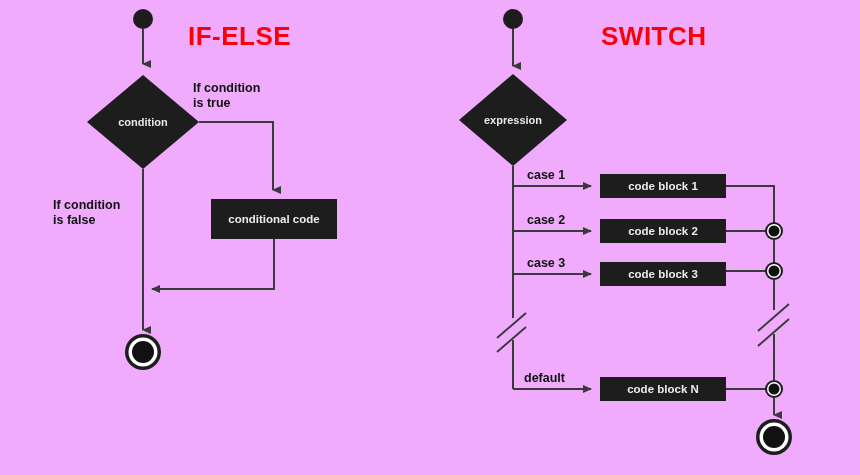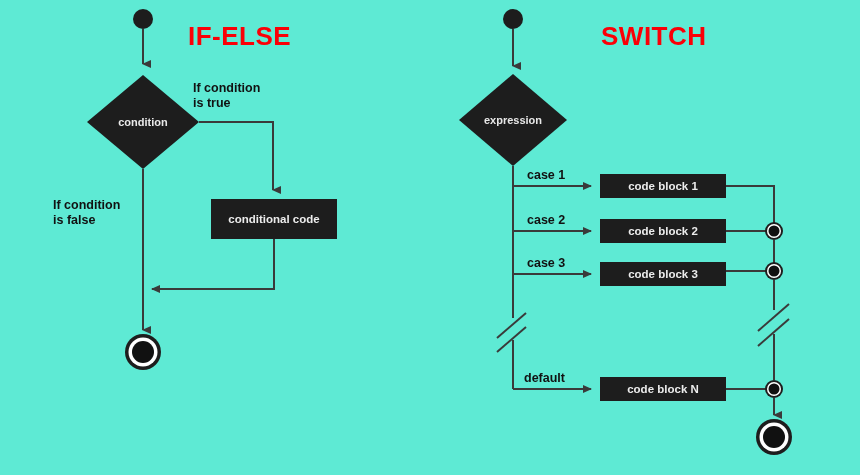--- a/index.html
+++ b/index.html
@@ -7,21 +7,21 @@
     padding: 0;
     background: #ffffff;
   }
   body {
     font-family: "Liberation Sans", sans-serif;
   }
   #canvas {
     position: relative;
     width: 860px;
     height: 475px;
-    background: #5eead4;
+    background: #f0abfc;
     overflow: hidden;
   }
   svg.layer {
     position: absolute;
     left: 0;
     top: 0;
     width: 860px;
     height: 475px;
   }
   .title-text {

